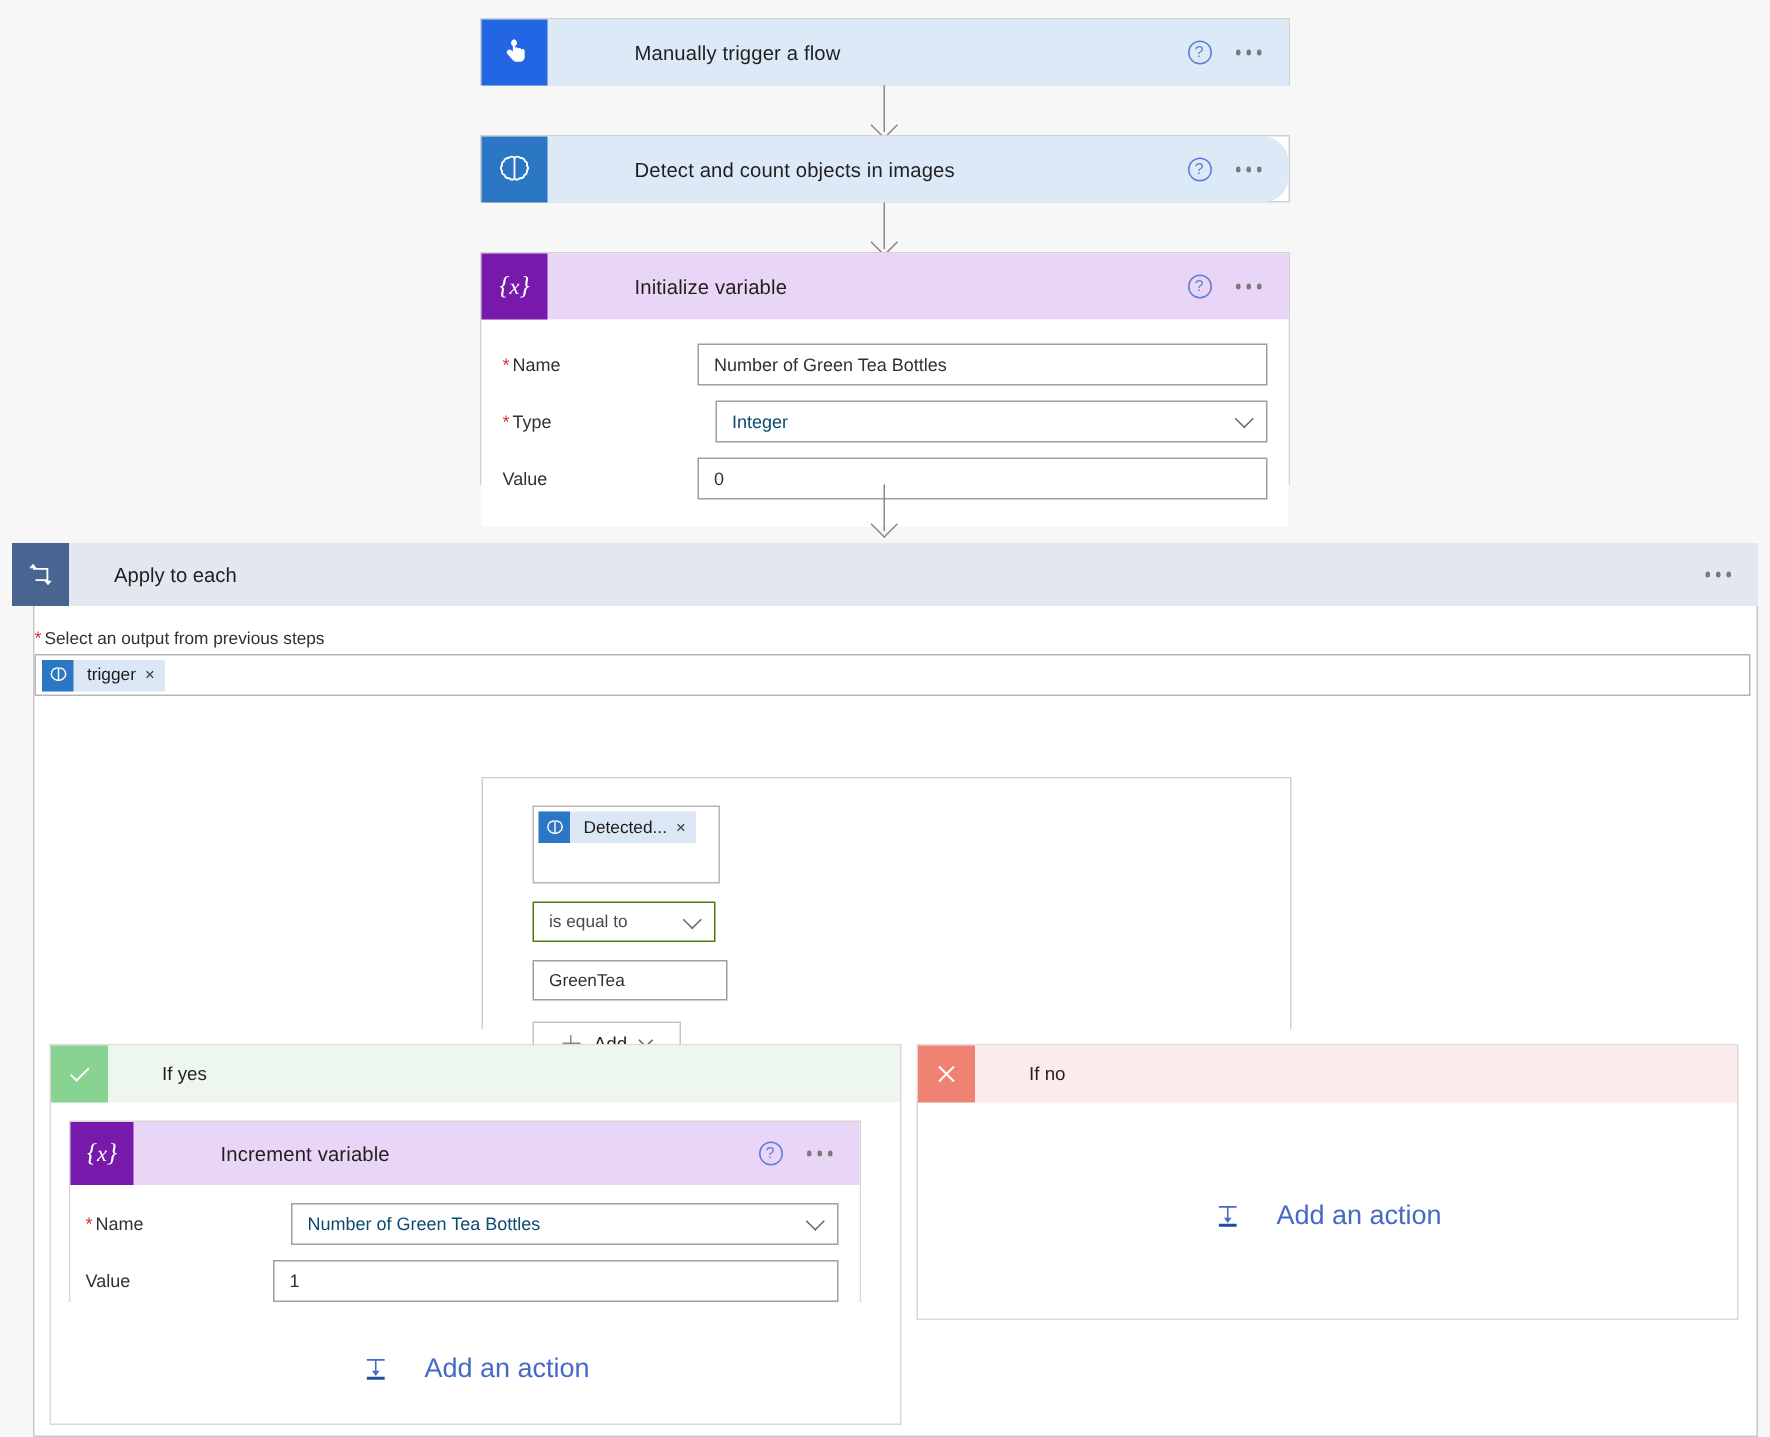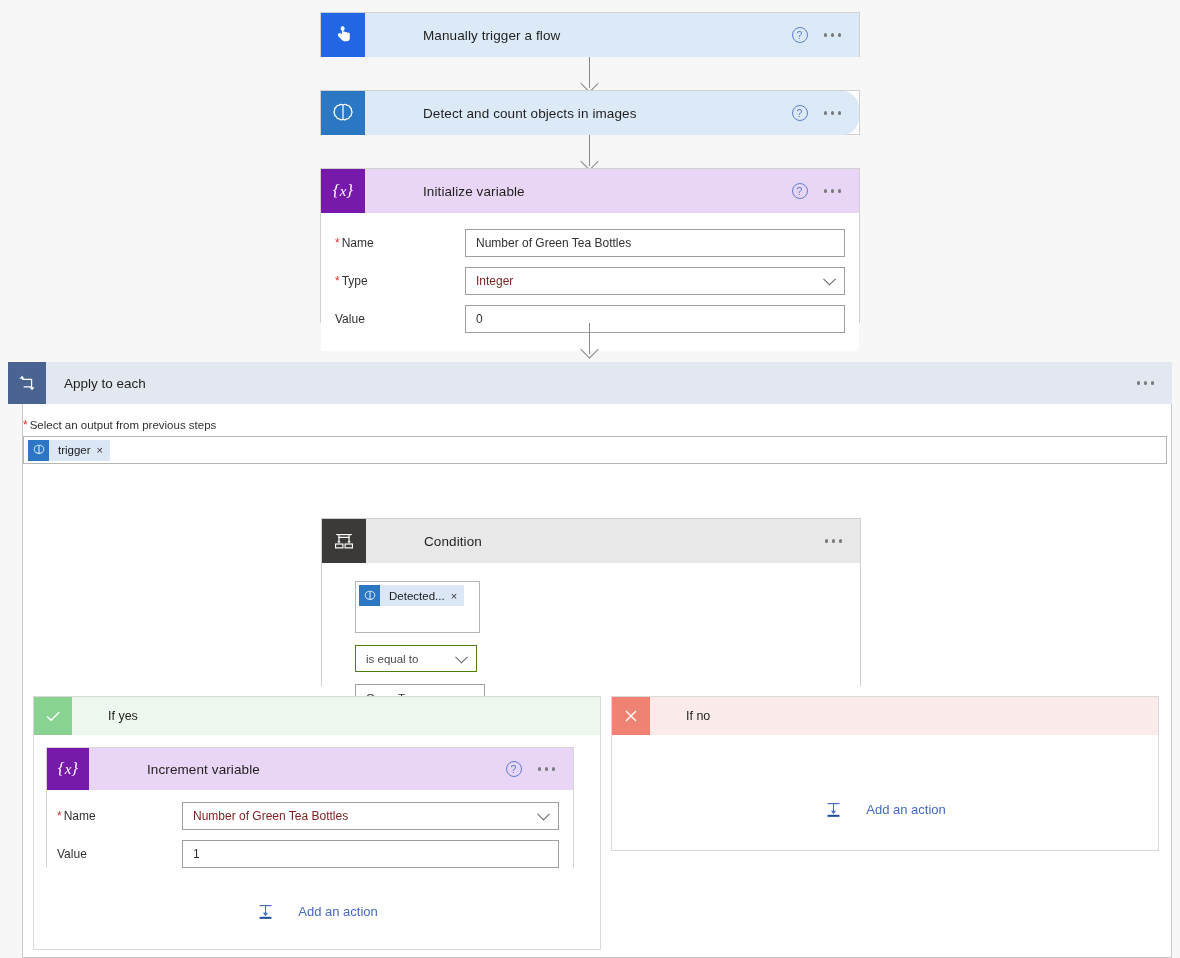--- a/index.html
+++ b/index.html
@@ -61,21 +61,21 @@
   .field-input {
     flex: 1 1 auto;
     height: 28px;
     border: 1px solid #a19f9d;
     background: #fff;
     font-size: 12px; color: #323130;
     display: flex; align-items: center;
     padding: 0 10px;
     position: relative;
   }
-  .field-input.dim { color: #7f1d1d; }
+  .field-input.dim { color: #0c4a6e; margin-left: 12px; }
   .chev {
     position: absolute; right: 10px; top: 50%;
     width: 9px; height: 9px;
     border-right: 1.3px solid #656565;
     border-bottom: 1.3px solid #656565;
     transform: translateY(-70%) rotate(45deg);
   }
 
   
   .conn { position: absolute; width: 1px; background: #8a8886; }
@@ -97,21 +97,21 @@
     position: absolute; left: 8px; top: 0;
     width: 1164px; height: 42px;
     background: #e3e7ef;
     display: flex; align-items: center;
   }
   .loop-icon {
     width: 38px; height: 42px; flex: 0 0 38px;
     background: #4a6491;
     display: flex; align-items: center; justify-content: center;
   }
-  .loop-title { font-size: 13.5px; color: #201f1e; padding-left: 18px; flex: 1 1 auto; }
+  .loop-title { font-size: 13.5px; color: #201f1e; padding-left: 30px; flex: 1 1 auto; }
   .loop-body {
     position: absolute; left: 22px; top: 42px;
     width: 1150px; height: 554px;
     border-left: 1px solid #c8c8c8;
     border-right: 1px solid #c8c8c8;
     border-bottom: 1px solid #c8c8c8;
     background: #ffffff;
   }
   .loop-field-label {
     position: absolute; left: 0px; top: 15px;
@@ -185,21 +185,21 @@
   .branch-header { display: flex; align-items: center; height: 38px; gap: 20px; }
   .branch-ico { width: 38px; height: 38px; flex: 0 0 38px; display: flex; align-items: center; justify-content: center; }
   .branch-title { font-size: 12.5px; color: #201f1e; padding-left: 16px; }
   .yes-head { background: #edf7ee; }
   .yes-ico { background: #88d392; }
   .no-head { background: #fbeceb; }
   .no-ico { background: #ef8272; }
 
   .add-action {
     display: inline-flex; align-items: center; gap: 23px;
-    font-size: 13px; color: #4569c4; cursor: pointer;
+    font-size: 18px; color: #4569c4; cursor: pointer;
   }
   .add-action-ico { width: 19px; height: 19px; display: block; }
 
   
   .incr-card { position: absolute; border: 1px solid #d6d6d6; background: #fff; }
 </style>
 </head>
 <body>
 
 <div class="canvas">
@@ -333,40 +333,20 @@
                 <path fill="none" stroke="#ffffff" stroke-width="1.6" d="M12 4.6v13"></path>
               </svg>
             </span>
             <span class="token-label">trigger</span>
             <span class="token-x">×</span>
           </span>
         </div>
       </div>
 
       <div class="card" style="left:298px; top:114px; width:540px; height:168px;">
-        <div class="card-header" style="background:#e8e8e8;">
-          <div class="card-icon" style="background:#3B3A39;">
-            <svg width="22" height="22" viewBox="0 0 24 24">
-              <path fill="none" stroke="#ffffff" stroke-width="1.3" d="M3.5 5h17"></path>
-              <path fill="none" stroke="#ffffff" stroke-width="1.3" d="M6.5 5v3h11V5"></path>
-              <path fill="none" stroke="#ffffff" stroke-width="1.3" d="M6.5 8v5M17.5 8v5"></path>
-              <path fill="#ffffff" d="M4.8 12.3h3.4l-1.7 2.4zM15.8 12.3h3.4l-1.7 2.4z"></path>
-              <rect x="2.8" y="15.3" width="8" height="4.2" fill="none" stroke="#ffffff" stroke-width="1.3"></rect>
-              <rect x="13.2" y="15.3" width="8" height="4.2" fill="none" stroke="#ffffff" stroke-width="1.3"></rect>
-            </svg>
-          </div>
-          <div class="card-title">Condition</div>
-          <div class="hdr-actions">
-            <div class="ellipsis">
-                <i></i>
-                <i></i>
-                <i></i>
-              </div>
-          </div>
-        </div>
         <div class="card-body" style="padding:18px 14px 14px 33px;">
           <div class="cond-row">
             <div class="cond-token-box">
               <span class="token">
                 <span class="token-ico" style="background:#2B77C4;">
                   <svg width="14" height="14" viewBox="0 0 24 24">
                     <path fill="none" stroke="#ffffff" stroke-width="1.6" d="M12 4.6c-1.2-.9-2.8-.8-3.7.2-1.3-.3-2.5.6-2.8 1.8-1 .5-1.6 1.7-1.2 2.8-.8.9-.8 2.3 0 3.2-.2 1.2.6 2.3 1.7 2.7.3 1.2 1.5 2 2.8 1.8.8.9 2.2 1.1 3.2.4"></path>
                     <path fill="none" stroke="#ffffff" stroke-width="1.6" d="M12 4.6c1.2-.9 2.8-.8 3.7.2 1.3-.3 2.5.6 2.8 1.8 1 .5 1.6 1.7 1.2 2.8.8.9.8 2.3 0 3.2.2 1.2-.6 2.3-1.7 2.7-.3 1.2-1.5 2-2.8 1.8-.8.9-2.2 1.1-3.2.4"></path>
                     <path fill="none" stroke="#ffffff" stroke-width="1.6" d="M12 4.6v13"></path>
                   </svg>
@@ -446,21 +426,21 @@
                 <path fill="none" stroke="#4569c4" stroke-width="1.3" d="M12 4.5v11.5"></path>
                 <path fill="#4569c4" d="M8.8 13.6h6.4L12 18z"></path>
                 <path fill="none" stroke="#1f4e9c" stroke-width="2.6" d="M4.5 20h15"></path>
               </svg>
             </span>
             <span>Add an action</span>
           </span>
         </div>
       </div>
 
-      <div class="branch" style="left:588px; top:292px; width:548px; height:155px;">
+      <div class="branch" style="left:588px; top:292px; width:548px; height:184px;">
         <div class="branch-header no-head">
           <div class="branch-ico no-ico">
             <svg width="20" height="20" viewBox="0 0 24 24">
               <path fill="none" stroke="#ffffff" stroke-width="1.6" d="M6 6l12 12M18 6L6 18"></path>
             </svg>
           </div>
           <div class="branch-title">If no</div>
         </div>
         <div style="position:absolute; left:0; top:103px; width:100%; display:flex; justify-content:center;">
           <span class="add-action">

